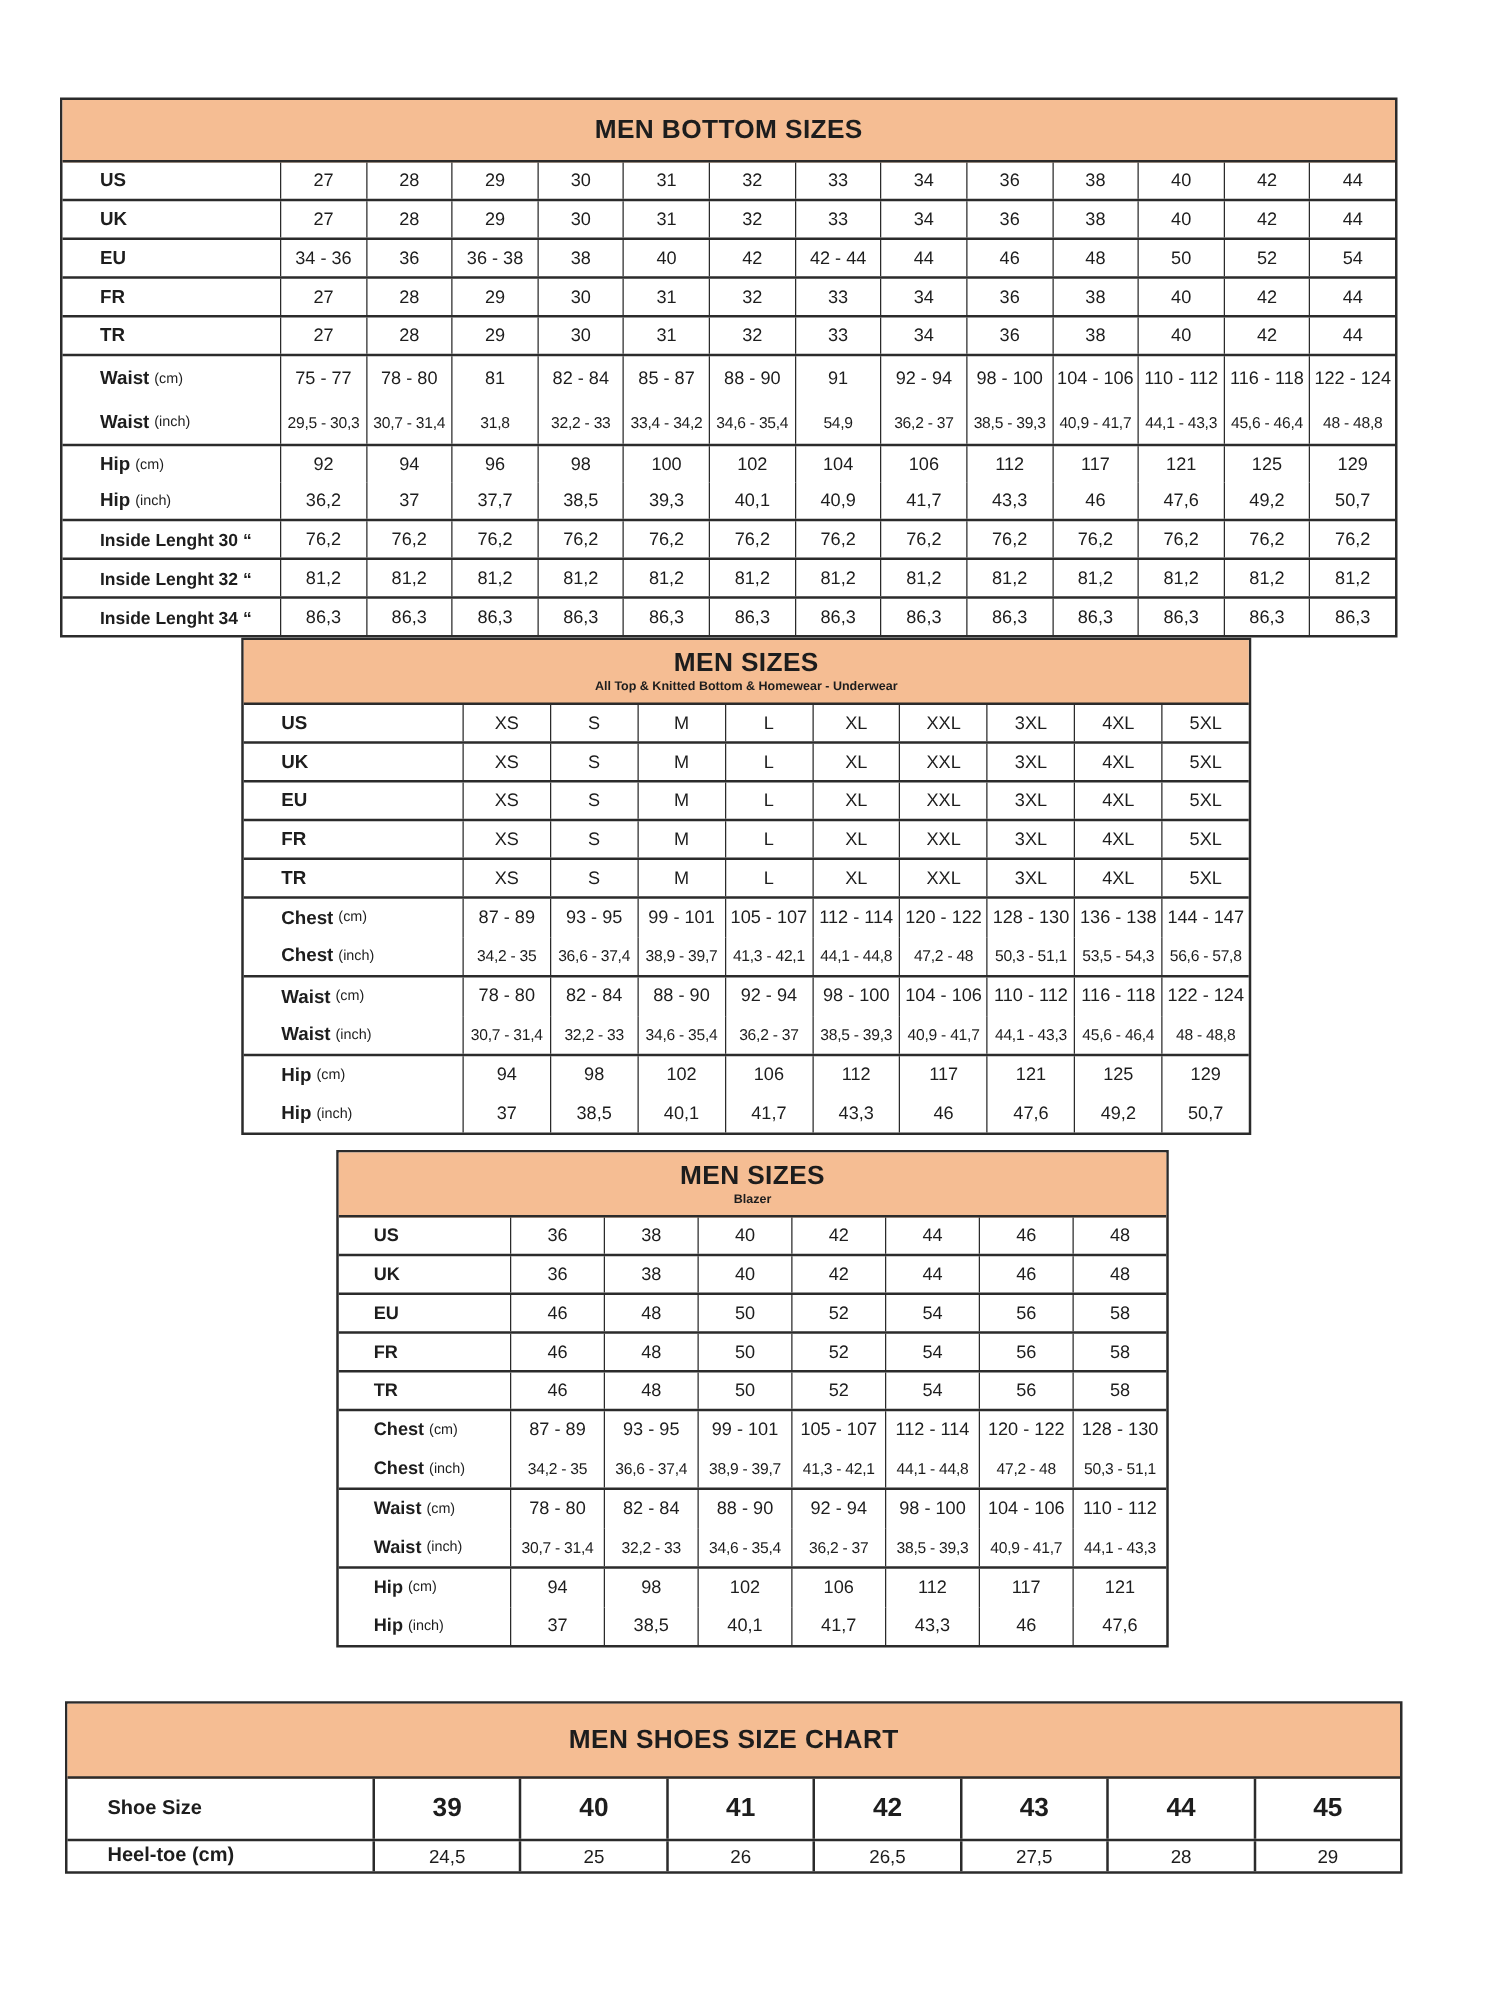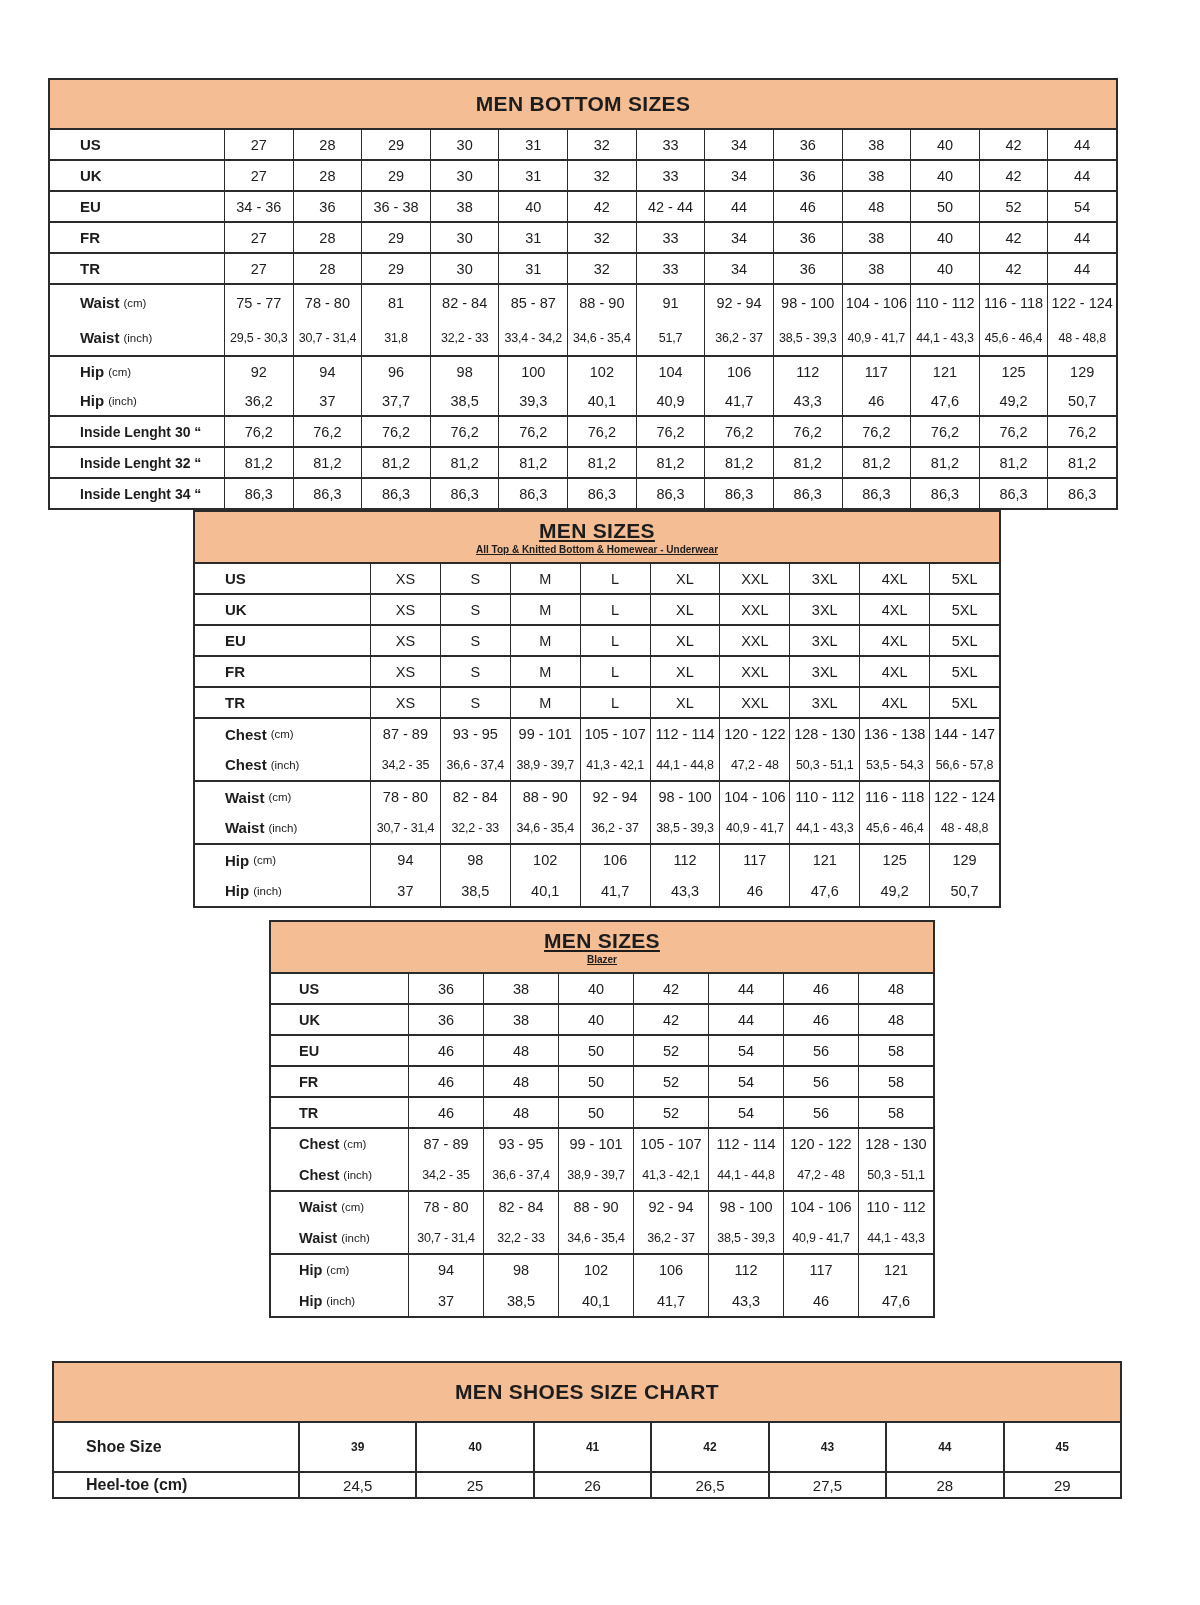--- a/index.html
+++ b/index.html
@@ -31,21 +31,21 @@
   #t3{left:269px; top:920px;  width:666px;}
   #t4{left:52px;  top:1361px; width:1070px;}
 
   .header{
     display:flex;flex-direction:column;justify-content:center;align-items:center;
     background:var(--header-bg);
     border-bottom:2px solid var(--line);
     text-align:right;
   }
   #t1 .header{height:50px;}
-  #t2 .header,#t3 .header{height:52px;text-decoration:underline;}
+  #t2 .header,#t3 .header{height:52px;}
   #t4 .header{height:60px;}
   .title{font-size:21px;font-weight:bold;letter-spacing:.3px;line-height:1.1;}
   .subtitle{font-size:10px;font-weight:bold;margin-top:2px;line-height:1;}
 
   .sec{border-top:2px solid var(--line);}
   .sec:first-child{border-top:none;}
 
   .row{display:grid;align-items:stretch;padding-left:20px;}
   #t1 .row{grid-template-columns:154px repeat(13,1fr);height:29px;}
   #t1 .sec:nth-child(6) .row{height:35px;}
@@ -80,21 +80,21 @@
   #t1 .sec:nth-child(9) .cell.label,
   #t1 .sec:nth-child(10) .cell.label{font-size:14px;}
 
   
   #t1 .sec:nth-child(6) .row:nth-child(2) .val,
   #t2 .sec:nth-child(6) .row:nth-child(2) .val,
   #t2 .sec:nth-child(7) .row:nth-child(2) .val,
   #t3 .sec:nth-child(6) .row:nth-child(2) .val,
   #t3 .sec:nth-child(7) .row:nth-child(2) .val{font-size:12.5px;letter-spacing:-.2px;}
 
-  #t4 .sec:nth-child(1) .val{font-weight:bold;font-size:12px;}
+  #t4 .sec:nth-child(1) .val{font-weight:bold;font-size:21px;}
   #t4 .sec:nth-child(2) .val{font-size:15px;}
 </style>
 </head>
 <body>
 
 <div class="page">
 
   <section class="tbl" id="t1">
     <div class="header">
       <div class="title">MEN BOTTOM SIZES</div>
@@ -224,21 +224,21 @@
             <div class="cell label">
               <span class="lab-main">Waist</span>
               <span class="lab-note">(inch)</span>
             </div>
             <div class="cell val">29,5 - 30,3</div>
             <div class="cell val">30,7 - 31,4</div>
             <div class="cell val">31,8</div>
             <div class="cell val">32,2 - 33</div>
             <div class="cell val">33,4 - 34,2</div>
             <div class="cell val">34,6 - 35,4</div>
-            <div class="cell val">51,7</div>
+            <div class="cell val">54,9</div>
             <div class="cell val">36,2 - 37</div>
             <div class="cell val">38,5 - 39,3</div>
             <div class="cell val">40,9 - 41,7</div>
             <div class="cell val">44,1 - 43,3</div>
             <div class="cell val">45,6 - 46,4</div>
             <div class="cell val">48 - 48,8</div>
           </div>
         </div>
         <div class="sec multi">
           <div class="row">

